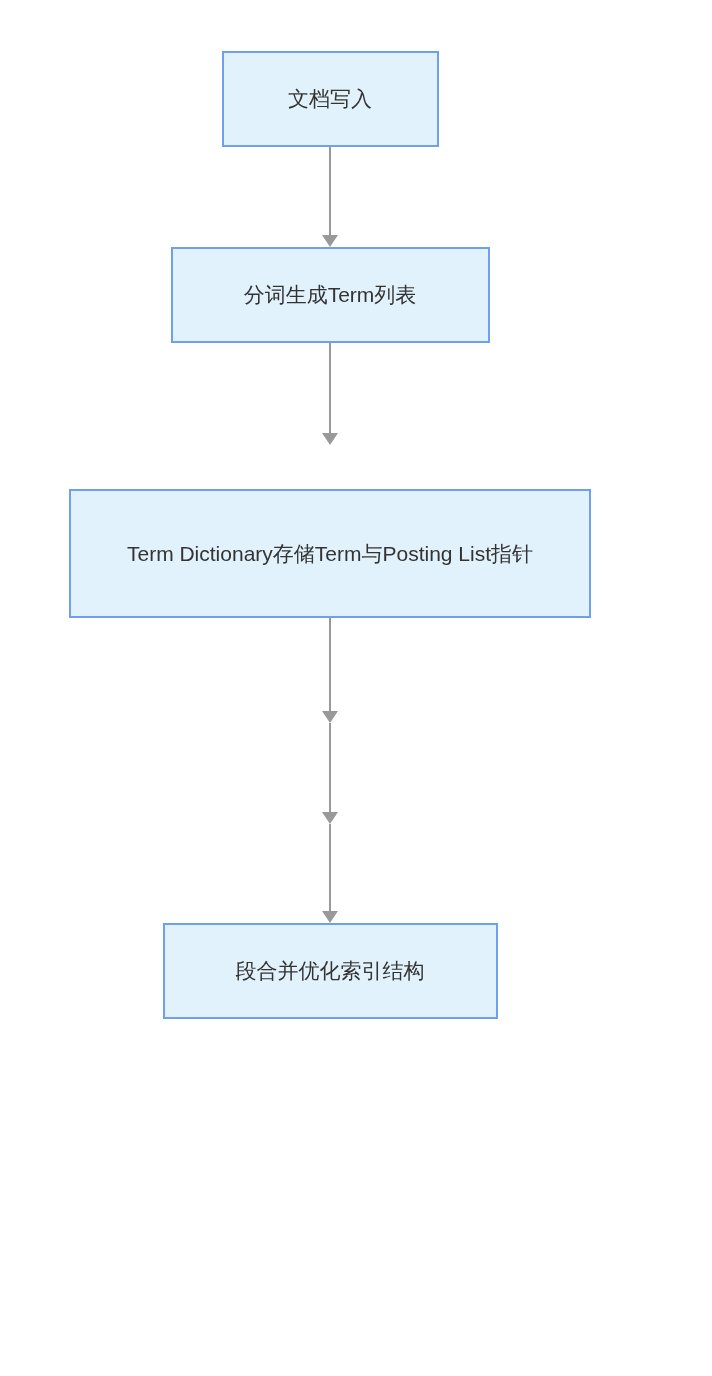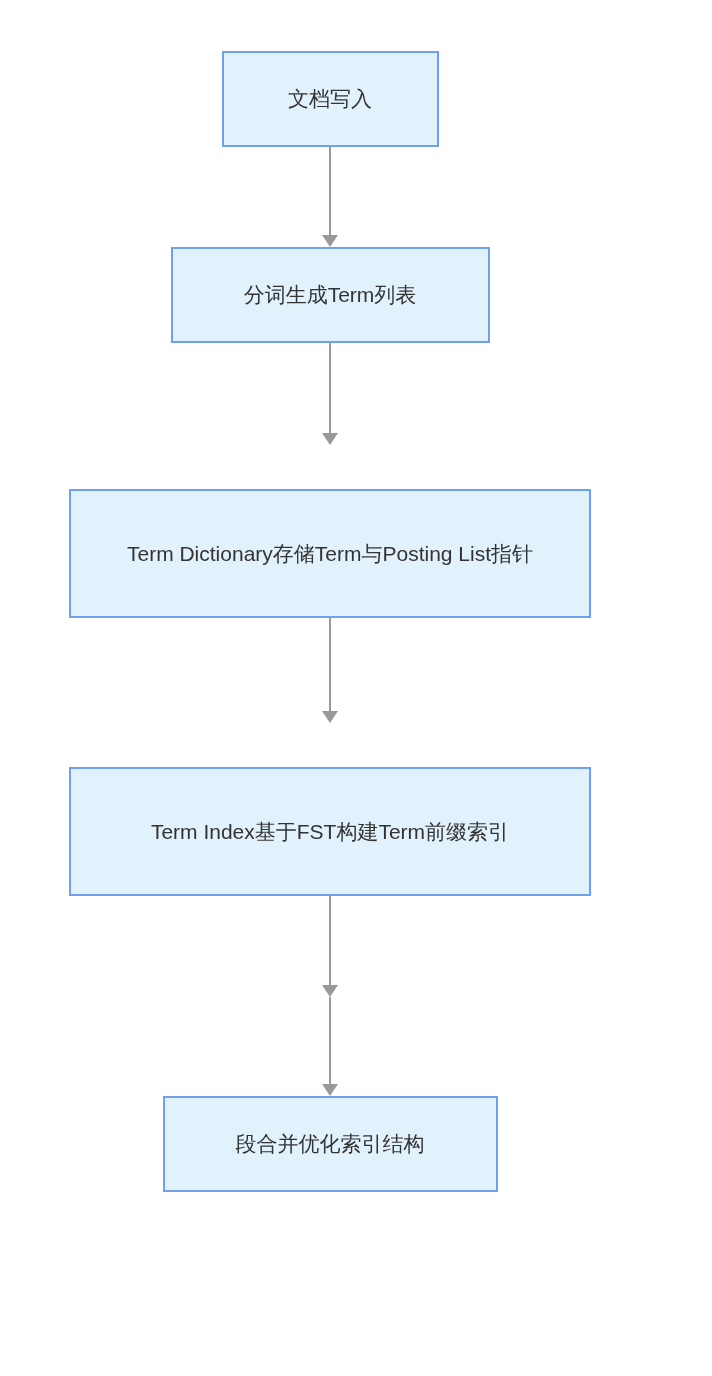--- a/index.html
+++ b/index.html
@@ -92,23 +92,20 @@
 
   <div class="node node-3">
     <span class="label">Term Dictionary存储Term与Posting List指针</span>
   </div>
 
   <div class="arrow arrow-3">
     <div class="line"></div>
     <div class="head"></div>
   </div>
 
-  <div class="node node-4">
-    <span class="label">Term Index基于FST构建Term前缀索引</span>
-  </div>
 
   <div class="arrow arrow-4">
     <div class="line"></div>
     <div class="head"></div>
   </div>
 
 
   <div class="arrow arrow-5">
     <div class="line"></div>
     <div class="head"></div>

